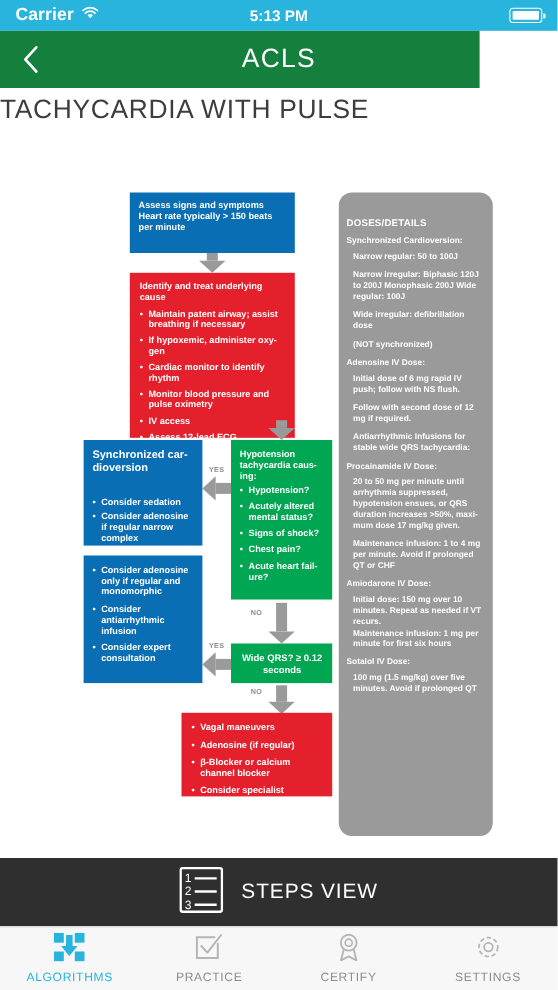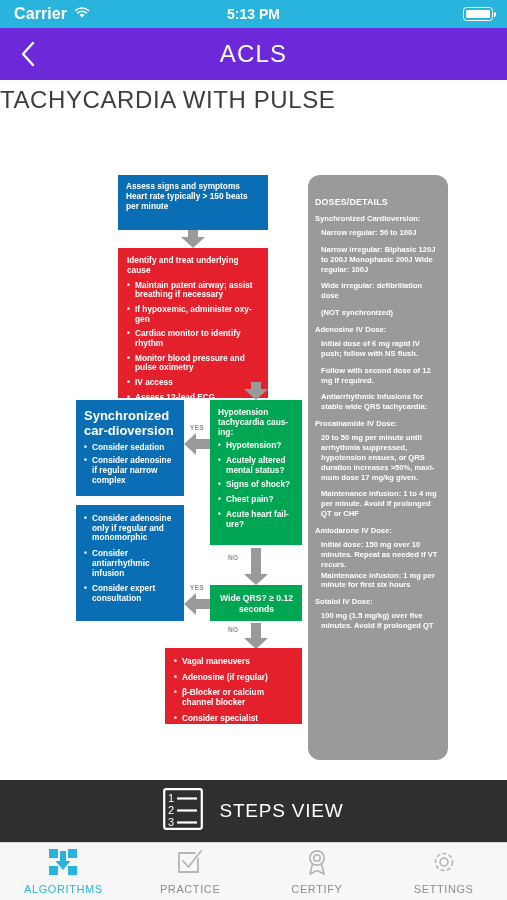--- a/index.html
+++ b/index.html
@@ -29,22 +29,22 @@
     position: relative; padding: 1.6px;
   }
   .battery::after {
     content: ""; position: absolute; right: -4px; top: 4px;
     width: 2.4px; height: 5px; background: #ffffff; border-radius: 0 2px 2px 0;
   }
   .battery i { display: block; height: 100%; width: 100%; background: #fff; border-radius: 1.2px; }
 
   
   .navbar {
-    position: absolute; top: 28px; left: 0; width: 507px; height: 52px;
-    background: #6d28d9; display: flex; align-items: center;
+    position: absolute; top: 28px; left: 0; width: 436px; height: 52px;
+    background: #15803d; display: flex; align-items: center;
   }
   .nav-back {
     width: 56px; height: 52px; display: flex; align-items: center; justify-content: center;
     cursor: pointer;
   }
   .nav-title {
     position: absolute; left: 0; width: 507px; text-align: center;
     color: #ffffff; font-size: 24px; font-weight: 300; letter-spacing: 1.2px;
     pointer-events: none;
   }
@@ -78,21 +78,21 @@
   
   #box-assess { left: 118px; top: 15px; width: 150px; height: 55px; padding: 7px 8px 0 8px; font-size: 8.3px; }
   #box-assess .b-head { font-size: 8.3px; }
   #box-assess .b-sub { font-weight: 700; font-size: 8.3px; line-height: 1.2; }
 
   #box-identify { left: 118px; top: 88px; width: 150px; height: 150px; padding: 8px 8px 0 9px; }
   #box-identify .b-head { font-size: 8.3px; margin-bottom: 5px; }
   #box-identify .b-list li { font-size: 8.3px; margin-bottom: 5px; }
 
   #box-sync { left: 76px; top: 240px; width: 108px; height: 96px; padding: 8px 7px 0 8px; }
-  #box-sync .b-head { font-size: 13px; margin-bottom: 4px; }
+  #box-sync .b-head { font-size: 10px; margin-bottom: 20px; }
   #box-sync .b-list li { font-size: 8.3px; margin-bottom: 4px; }
 
   #box-adeno { left: 76px; top: 345px; width: 108px; height: 116px; padding: 9px 7px 0 8px; }
   #box-adeno .b-list li { font-size: 8.3px; margin-bottom: 6px; }
 
   #box-persistent { left: 210px; top: 240px; width: 92px; height: 145px; padding: 8px 7px 0 8px; }
   #box-persistent .b-head { font-size: 8.3px; margin-bottom: 4px; }
   #box-persistent .b-list li { font-size: 8.3px; margin-bottom: 5px; }
 
   #box-qrs { left: 210px; top: 425px; width: 92px; height: 36px; padding: 8px 6px 0 7px; text-align: center; }

